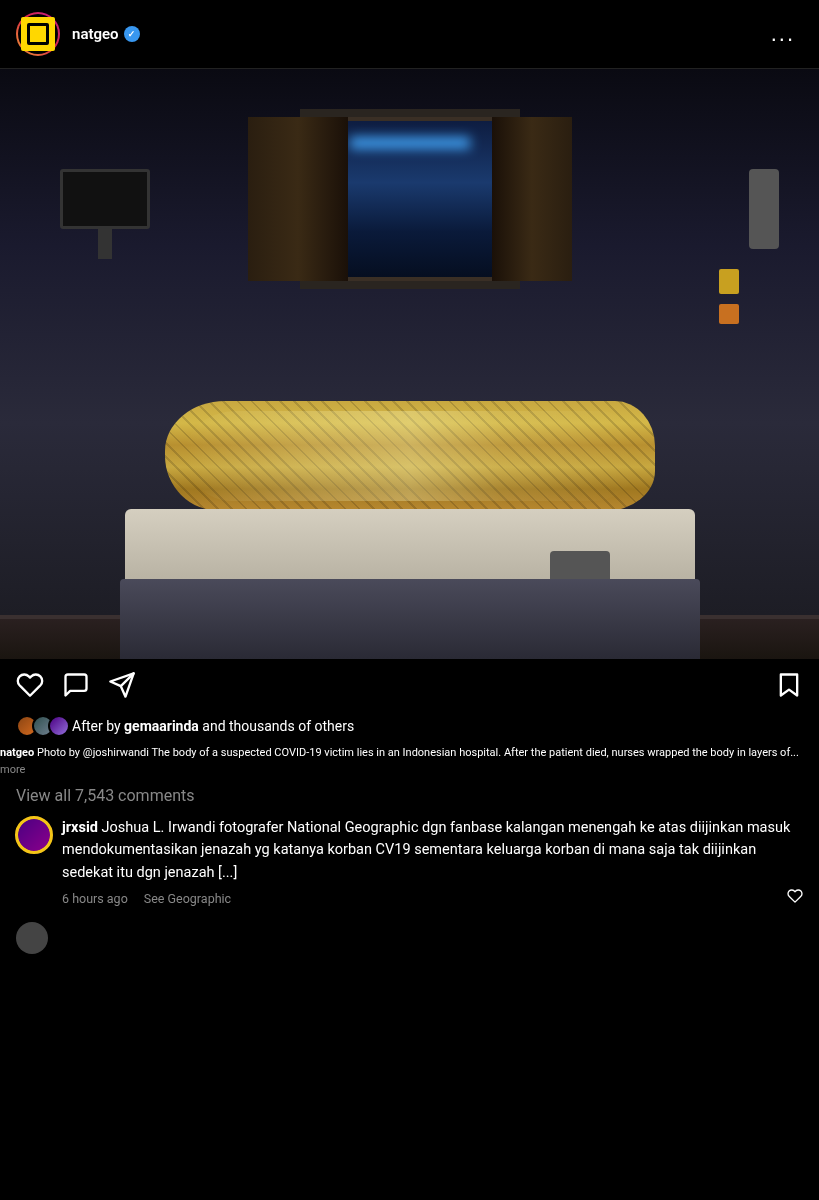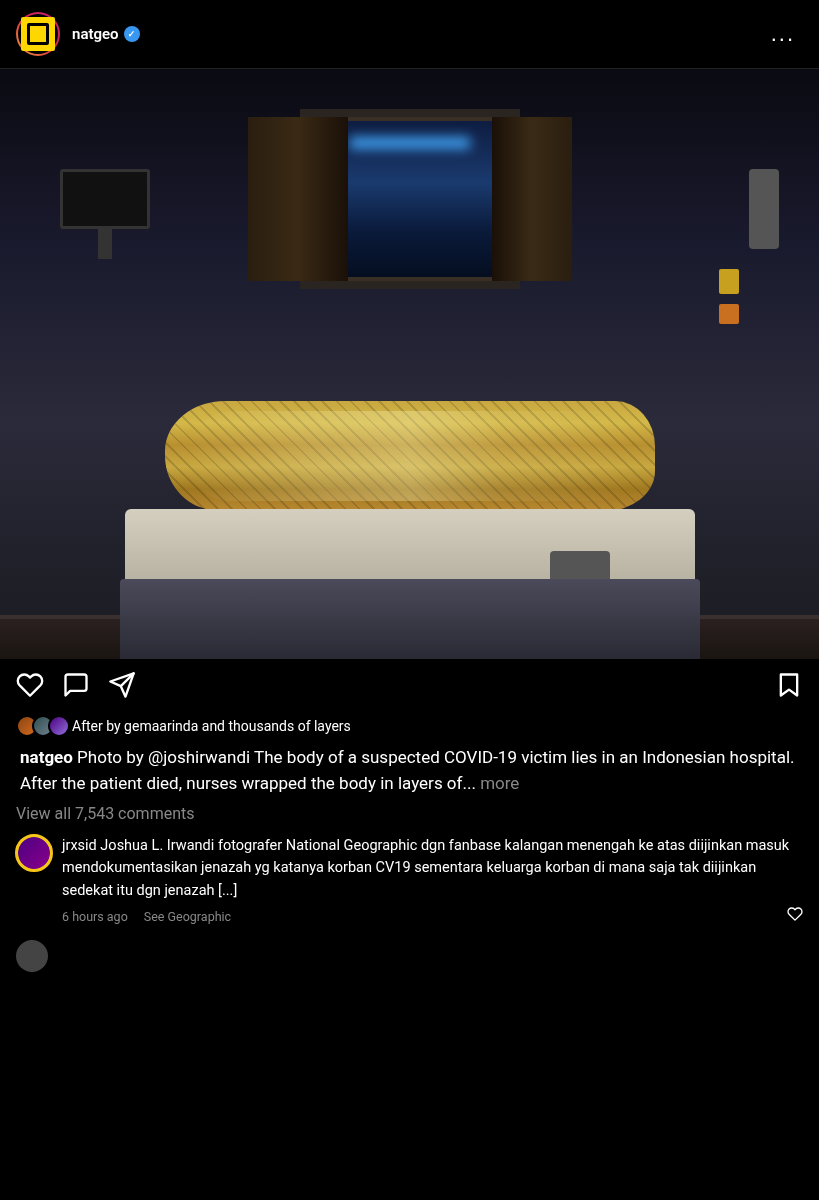--- a/index.html
+++ b/index.html
@@ -360,27 +360,27 @@
     }
     .mini-avatar-3 {
       background: linear-gradient(135deg, #4B0082 0%, #9370DB 100%);
     }
     .likes-text {
       font-size: 14px;
       color: #fff;
       font-weight: 400;
     }
     .likes-text strong {
-      font-weight: 400;
+      font-weight: 700;
     }
 
     
     .caption {
-      padding: 2px 20px 6px;
-      font-size: 17px;
+      padding: 2px 0 6px;
+      font-size: 11px;
       line-height: 1.5;
       color: #fff;
     }
     .caption .username-link {
       font-weight: 700;
       color: #fff;
     }
     .caption .more-link {
       color: #888;
       cursor: pointer;
@@ -418,21 +418,21 @@
     }
     .comment-content {
       flex: 1;
     }
     .comment-text {
       font-size: 14.5px;
       line-height: 1.55;
       color: #fff;
     }
     .comment-text .comment-username {
-      font-weight: 400;
+      font-weight: 700;
       color: #fff;
     }
     .comment-meta {
       display: flex;
       align-items: center;
       gap: 16px;
       margin-top: 4px;
     }
     .comment-time {
       font-size: 12.5px;
@@ -558,21 +558,21 @@
   </div>
 </div>
 
 <div class="likes-row">
   <div class="avatar-stack">
     <div class="mini-avatar mini-avatar-1"></div>
     <div class="mini-avatar mini-avatar-2"></div>
     <div class="mini-avatar mini-avatar-3"></div>
   </div>
   <div class="likes-text">
-    <span>After by </span><strong>gemaarinda</strong><span> and thousands of layers</span>
+    <span>After by </span><strong>gemaarinda</strong><span> and thousands of others</span>
   </div>
 </div>
 
 <div class="caption">
   <span class="username-link">natgeo</span><span> Photo by @joshirwandi  The body of a suspected COVID-19 victim lies in an Indonesian hospital. After the patient died, nurses wrapped the body in layers of...</span><span class="more-link"> more</span>
 </div>
 
 <div class="comments-link">View all 7,543 comments</div>
 
 <div class="comment-row">

